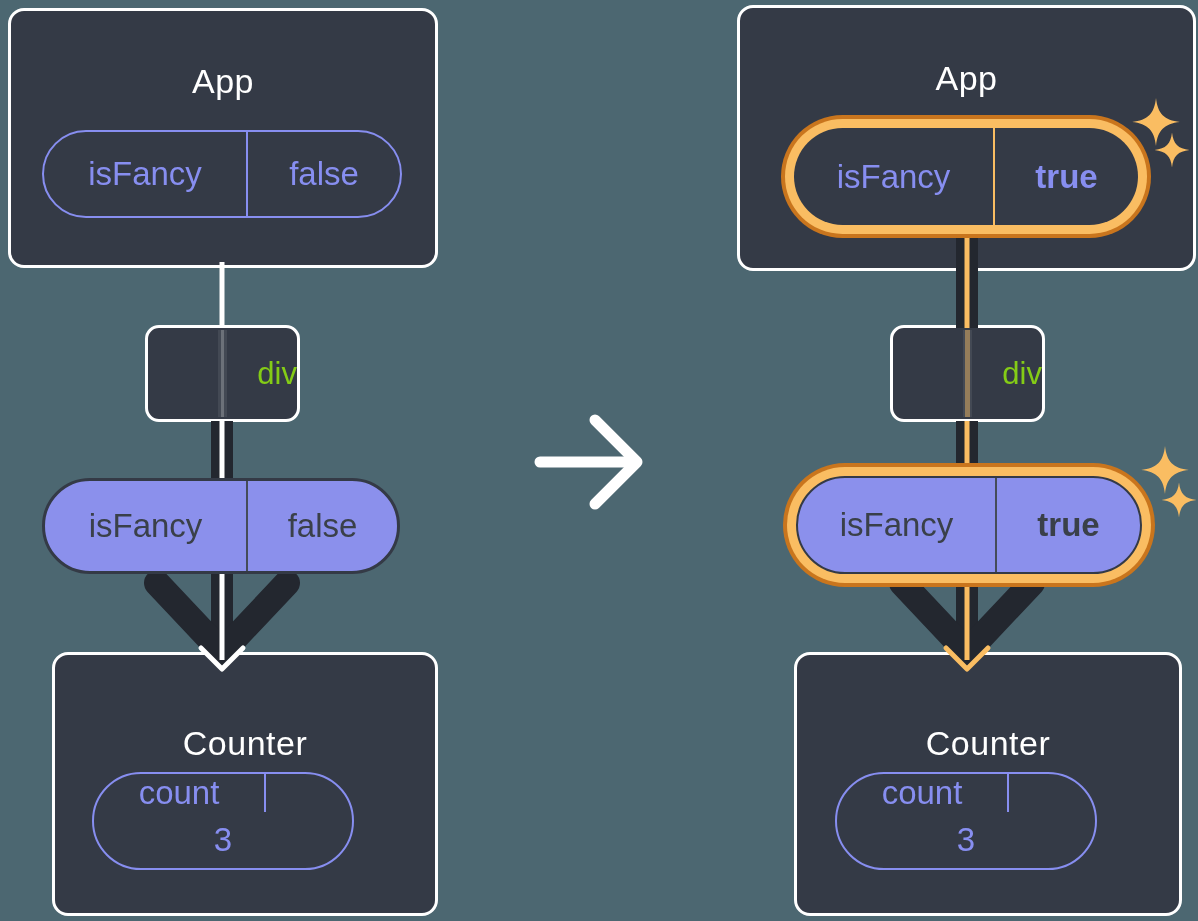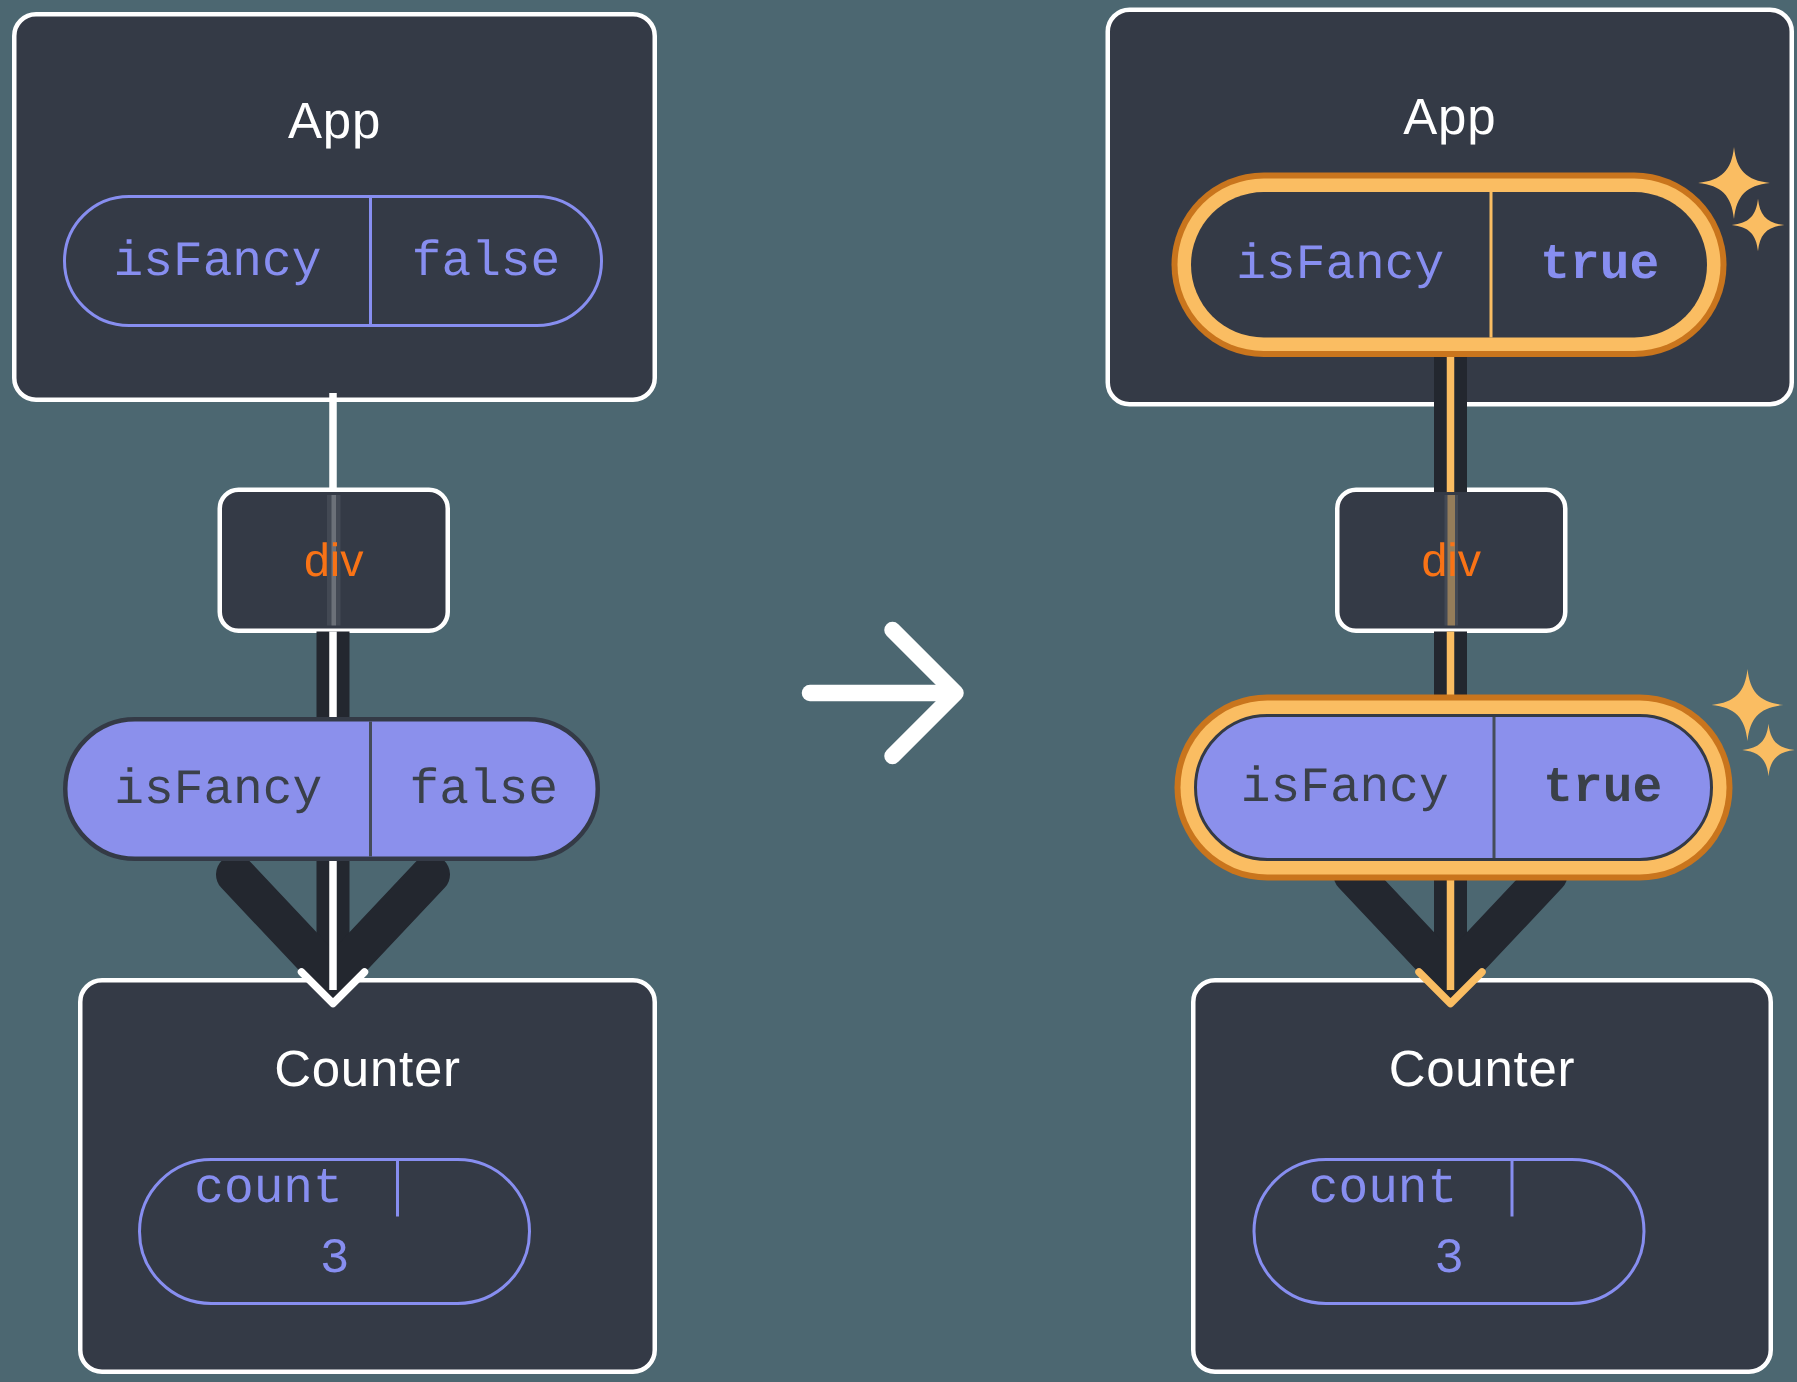--- a/index.html
+++ b/index.html
@@ -11,42 +11,42 @@
   }
   
   .card{
     position:absolute;background:#343A46;border:3px solid #FFFFFF;
     border-radius:16px;z-index:1;
   }
   .card-title{
     position:absolute;left:0;right:0;top:48px;height:44px;line-height:44px;
     text-align:center;color:#FFFFFF;font-size:34px;letter-spacing:0.5px;
   }
-  .counter-title{top:36px;}
+  .counter-title{top:66px;}
   .div-card{
-    display:flex;align-items:center;justify-content:center;
-    color:#f97316;font-size:31px;border-radius:14px;
+    display:flex;align-items:center;justify-content:flex-end;
+    color:#84cc16;font-size:31px;border-radius:14px;
   }
   .div-stripe{
     position:absolute;top:2px;bottom:2px;left:50%;width:9px;margin-left:-4.5px;
     background:rgba(255,255,255,0.08);
   }
   .div-stripe::after{
     content:"";position:absolute;top:0;bottom:0;left:50%;width:3px;margin-left:-1.5px;
     background:rgba(255,255,255,0.22);
   }
   .div-stripe.orange::after{
     width:5px;margin-left:-2.5px;background:rgba(250,189,98,0.45);
   }
   
   .pill{
     position:absolute;display:flex;align-items:stretch;z-index:3;
     border-radius:60px;font-size:33px;
   }
-  .seg{display:flex;align-items:center;justify-content:center;font-family:Liberation Mono, monospace;}
+  .seg{display:flex;align-items:center;justify-content:center;}
   .prop-pill-left{border:2px solid #878EF0;color:#878EF0;background:#343A46;}
   .prop-pill-left .seg-l{border-right:2px solid #878EF0;}
   .state-pill-plain{background:#8B90EC;border:3px solid #343A46;color:#3A4049;}
   .state-pill-plain .seg-l{border-right:2px solid #454C59;}
   .count-pill{border:2px solid #878EF0;color:#878EF0;background:transparent;flex-direction:column;}
   .count-pill .seg-l{border-right:2px solid #878EF0;}
   .bold{font-weight:700;}
   
   .hl{position:absolute;z-index:3;background:#C9751D;border-radius:64px;padding:4px;}
   .hl-in{background:#FABD62;border-radius:59px;padding:9px;height:100%;}

